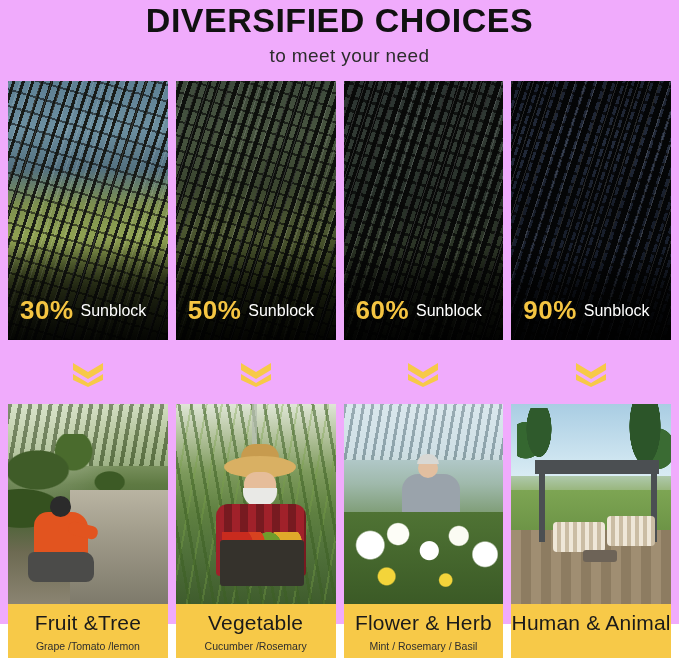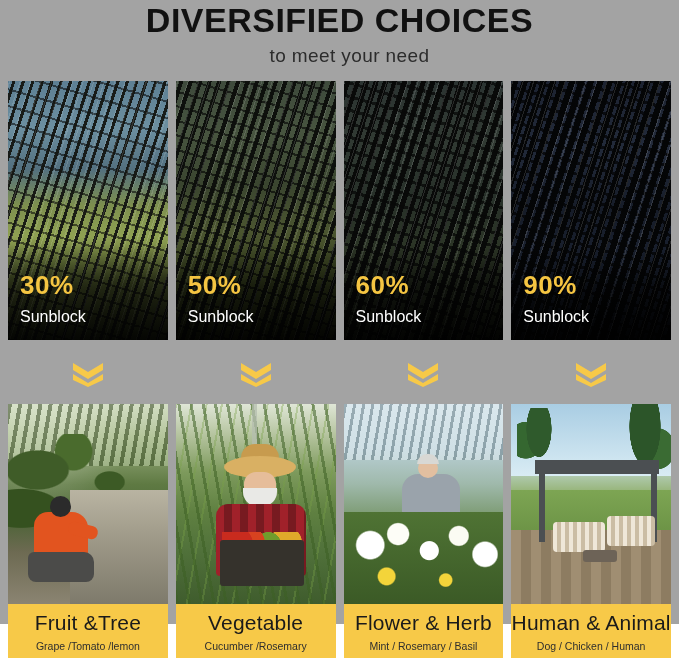--- a/index.html
+++ b/index.html
@@ -7,21 +7,21 @@
     width: 679px;
     height: 658px;
     background: #ffffff;
     font-family: "Liberation Sans", sans-serif;
     overflow: hidden;
   }
   .page {
     position: relative;
     width: 679px;
     height: 624px;
-    background: #a3a3a3;
+    background: #f0abfc;
   }
 
   
   .header {
     padding-top: 2px;
     text-align: center;
   }
   .title {
     font-size: 34px;
     font-weight: bold;
@@ -91,24 +91,23 @@
     position: absolute;
     left: 0; right: 0; bottom: 0;
     height: 96px;
     background: linear-gradient(to bottom, rgba(0,0,0,0) 0%, rgba(0,0,0,0.55) 45%, rgba(0,0,0,0.88) 100%);
   }
   .swatch-label {
     position: absolute;
     left: 12px;
     bottom: 14px;
     display: flex;
-    align-items: flex-start;
+    align-items: center;
     gap: 7px;
     white-space: nowrap;
-    flex-direction: column;
   }
   .pct {
     font-size: 26px;
     font-weight: bold;
     color: #f5c542;
     letter-spacing: 0.5px;
   }
   .pct-word {
     font-size: 16px;
     color: #ffffff;
@@ -494,19 +493,18 @@
         <div class="deck"></div>
         <div class="pergola-roof"></div>
         <div class="post-l"></div>
         <div class="post-r"></div>
         <div class="sofa-a"></div>
         <div class="sofa-b"></div>
         <div class="table"></div>
       </div>
       <div class="card-caption">
         <div class="card-title">Human &amp; Animal</div>
-        <div class="card-sub">Dog / Chicken / Human</div>
       </div>
     </div>
 
   </div>
 
 </div>
 
 </body></html>

